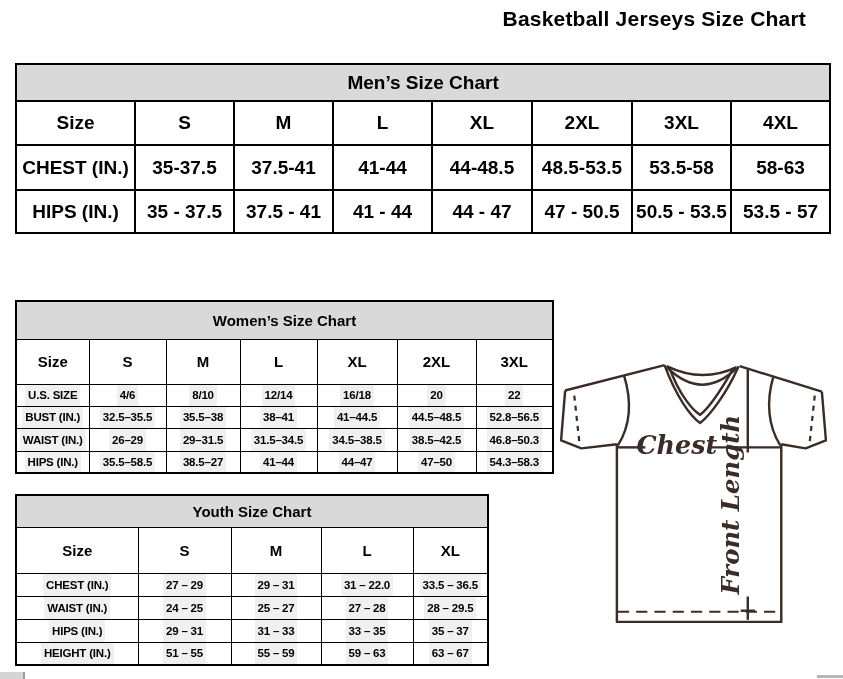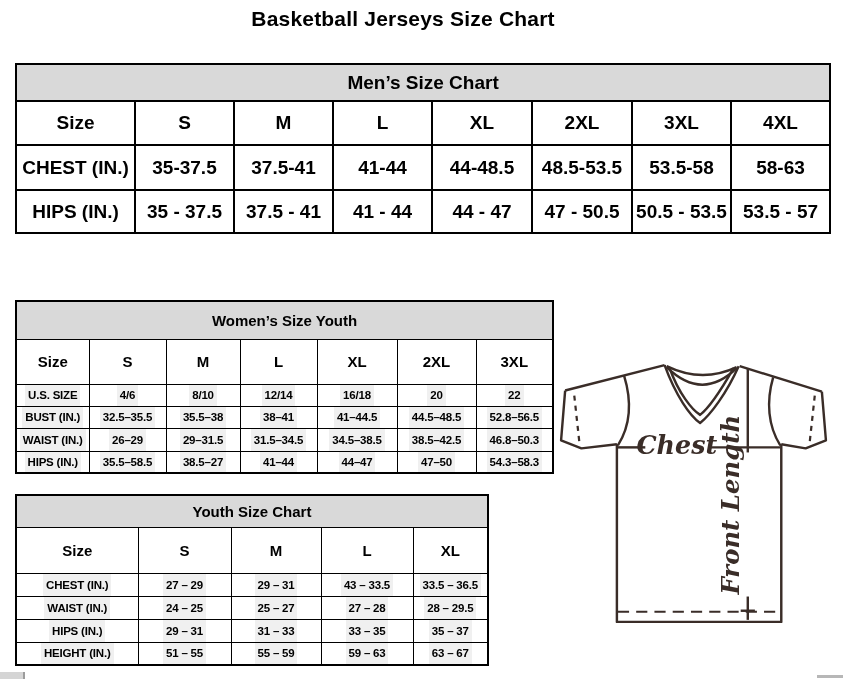--- a/index.html
+++ b/index.html
@@ -1,21 +1,21 @@
 <!DOCTYPE html>
 <html style="--band-bg: #d9d9d9; --highlight: #f0f0f0;"><head>
 <meta charset="utf-8">
 <style>
   html,body{margin:0;padding:0;}
   body{
     width:843px;height:679px;position:relative;background:#ffffff;
     font-family:"Liberation Sans", sans-serif;color:#000;overflow:hidden;
   }
   .page-title{
-    position:absolute;top:7px;left:0;width:806px;text-align:center;
+    position:absolute;top:7px;left:0;width:806px;text-align:right;
     font-size:21px;font-weight:700;letter-spacing:0.2px;
   }
   table.chart-table{
     position:absolute;border-collapse:collapse;table-layout:fixed;background:#fff;
   }
   table.chart-table td{
     text-align:center;vertical-align:middle;font-weight:700;padding:0;
     overflow:hidden;white-space:nowrap;
   }
   .t-men{left:15px;top:63px;width:814px;}
@@ -94,21 +94,21 @@
     <col style="width:73px">
       <col style="width:77px">
       <col style="width:74px">
       <col style="width:77px">
     <col style="width:80px">
       <col style="width:79px">
       <col style="width:77px">
   </colgroup>
   <tbody>
       <tr style="height:38px">
-    <td colspan="7" class="band-cell">Women’s Size Youth</td>
+    <td colspan="7" class="band-cell">Women’s Size Chart</td>
   </tr>
   <tr style="height:45px">
     <td class="hdr">Size</td>
     <td class="hdr">S</td>
     <td class="hdr">M</td>
     <td class="hdr">L</td>
     <td class="hdr">XL</td>
     <td class="hdr">2XL</td>
     <td class="hdr">3XL</td>
   </tr>
@@ -167,21 +167,21 @@
     <td class="hdr">Size</td>
     <td class="hdr">S</td>
     <td class="hdr">M</td>
     <td class="hdr">L</td>
     <td class="hdr">XL</td>
   </tr>
   <tr style="height:23px" class="small-row">
     <td><span class="hl">CHEST (IN.)</span></td>
     <td><span class="hl">27 – 29</span></td>
     <td><span class="hl">29 – 31</span></td>
-    <td><span class="hl">43 – 33.5</span></td>
+    <td><span class="hl">31 – 22.0</span></td>
     <td><span class="hl">33.5 – 36.5</span></td>
   </tr>
   <tr style="height:23px" class="small-row">
     <td><span class="hl">WAIST (IN.)</span></td>
     <td><span class="hl">24 – 25</span></td>
     <td><span class="hl">25 – 27</span></td>
     <td><span class="hl">27 – 28</span></td>
     <td><span class="hl">28 – 29.5</span></td>
   </tr>
   <tr style="height:23px" class="small-row">

